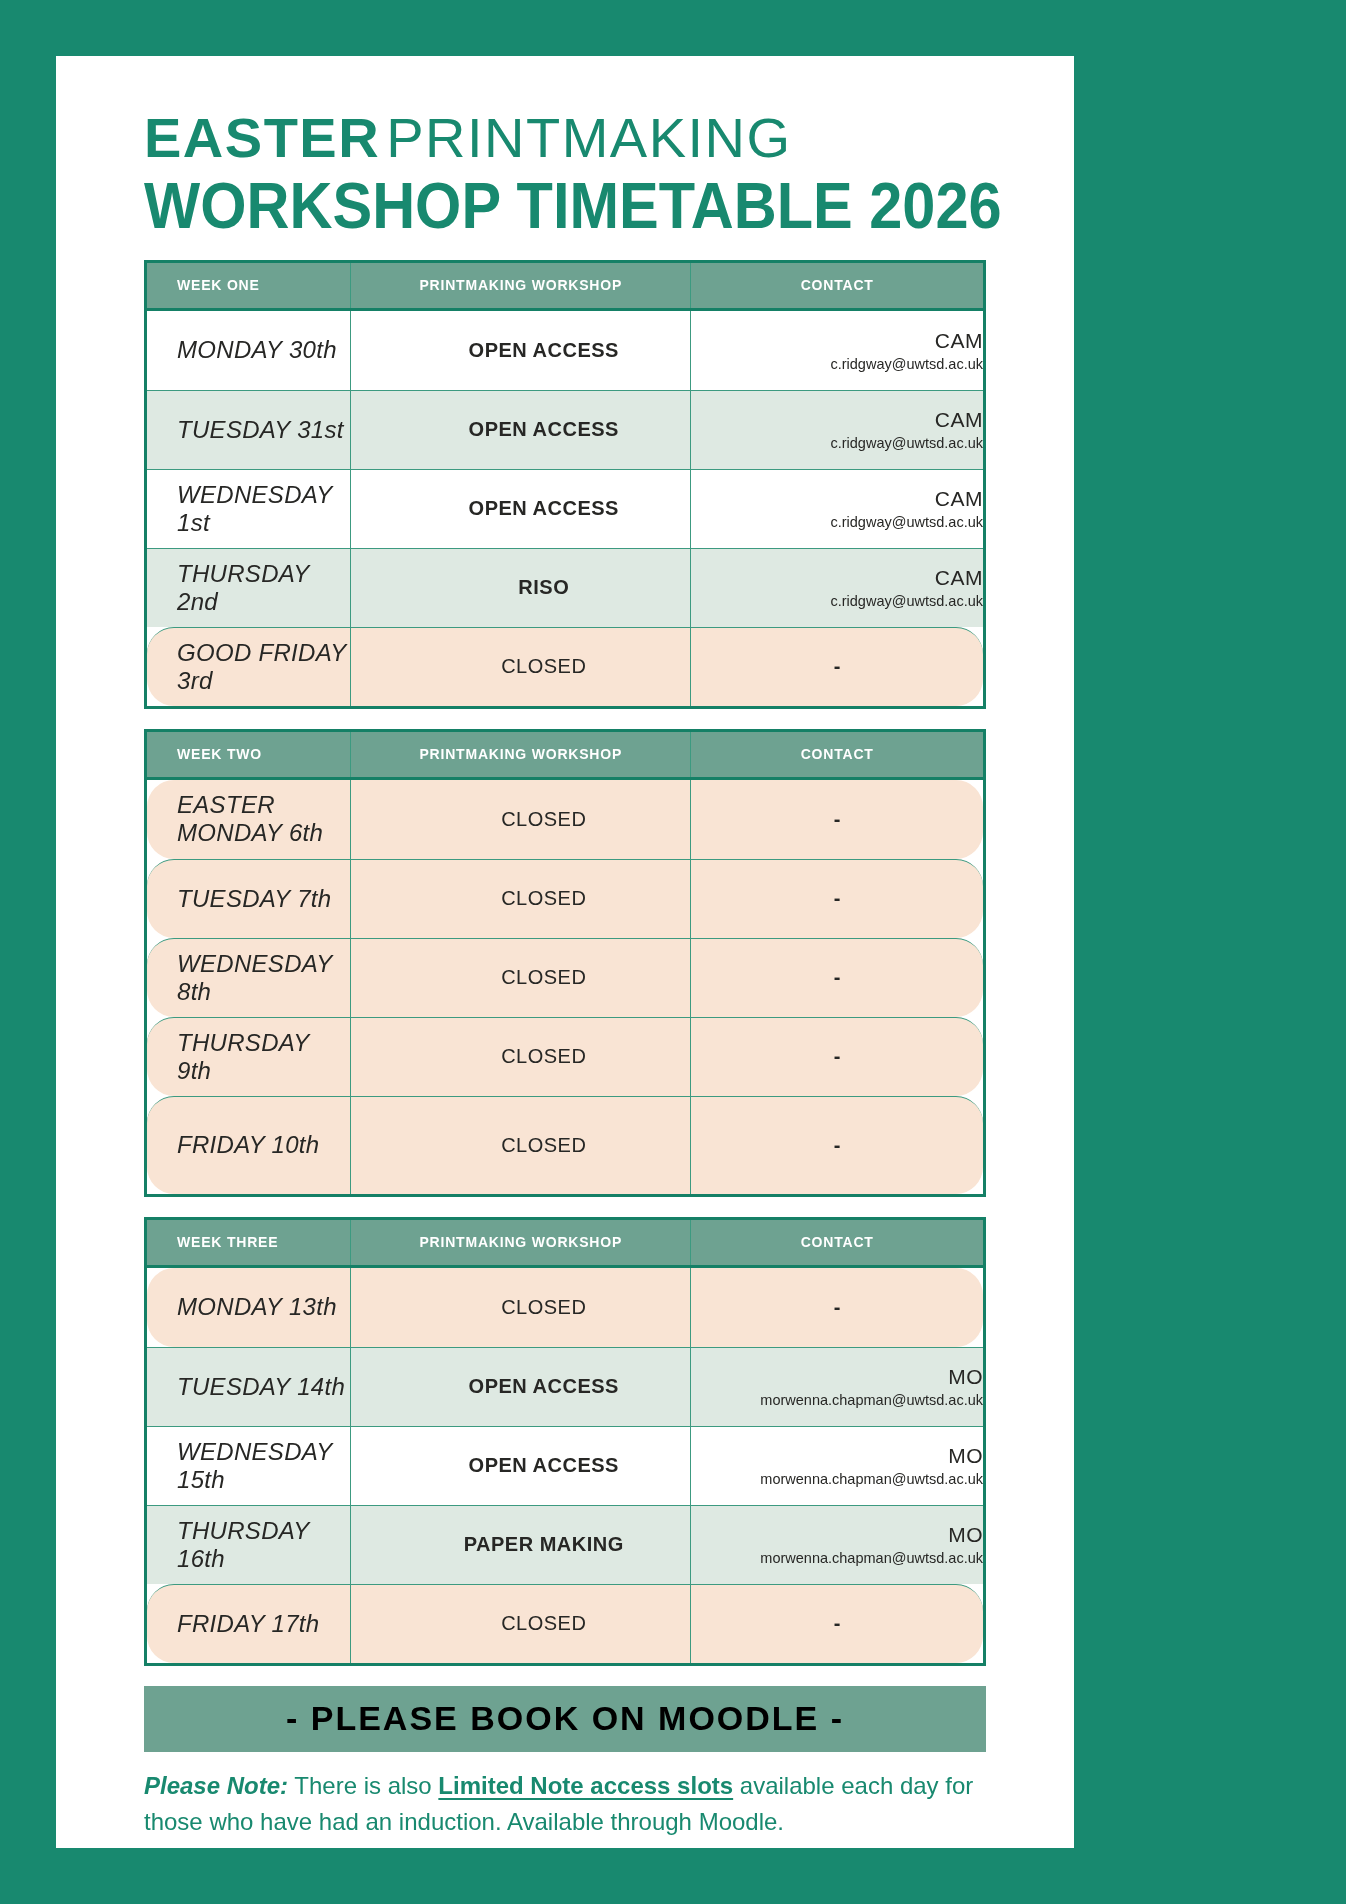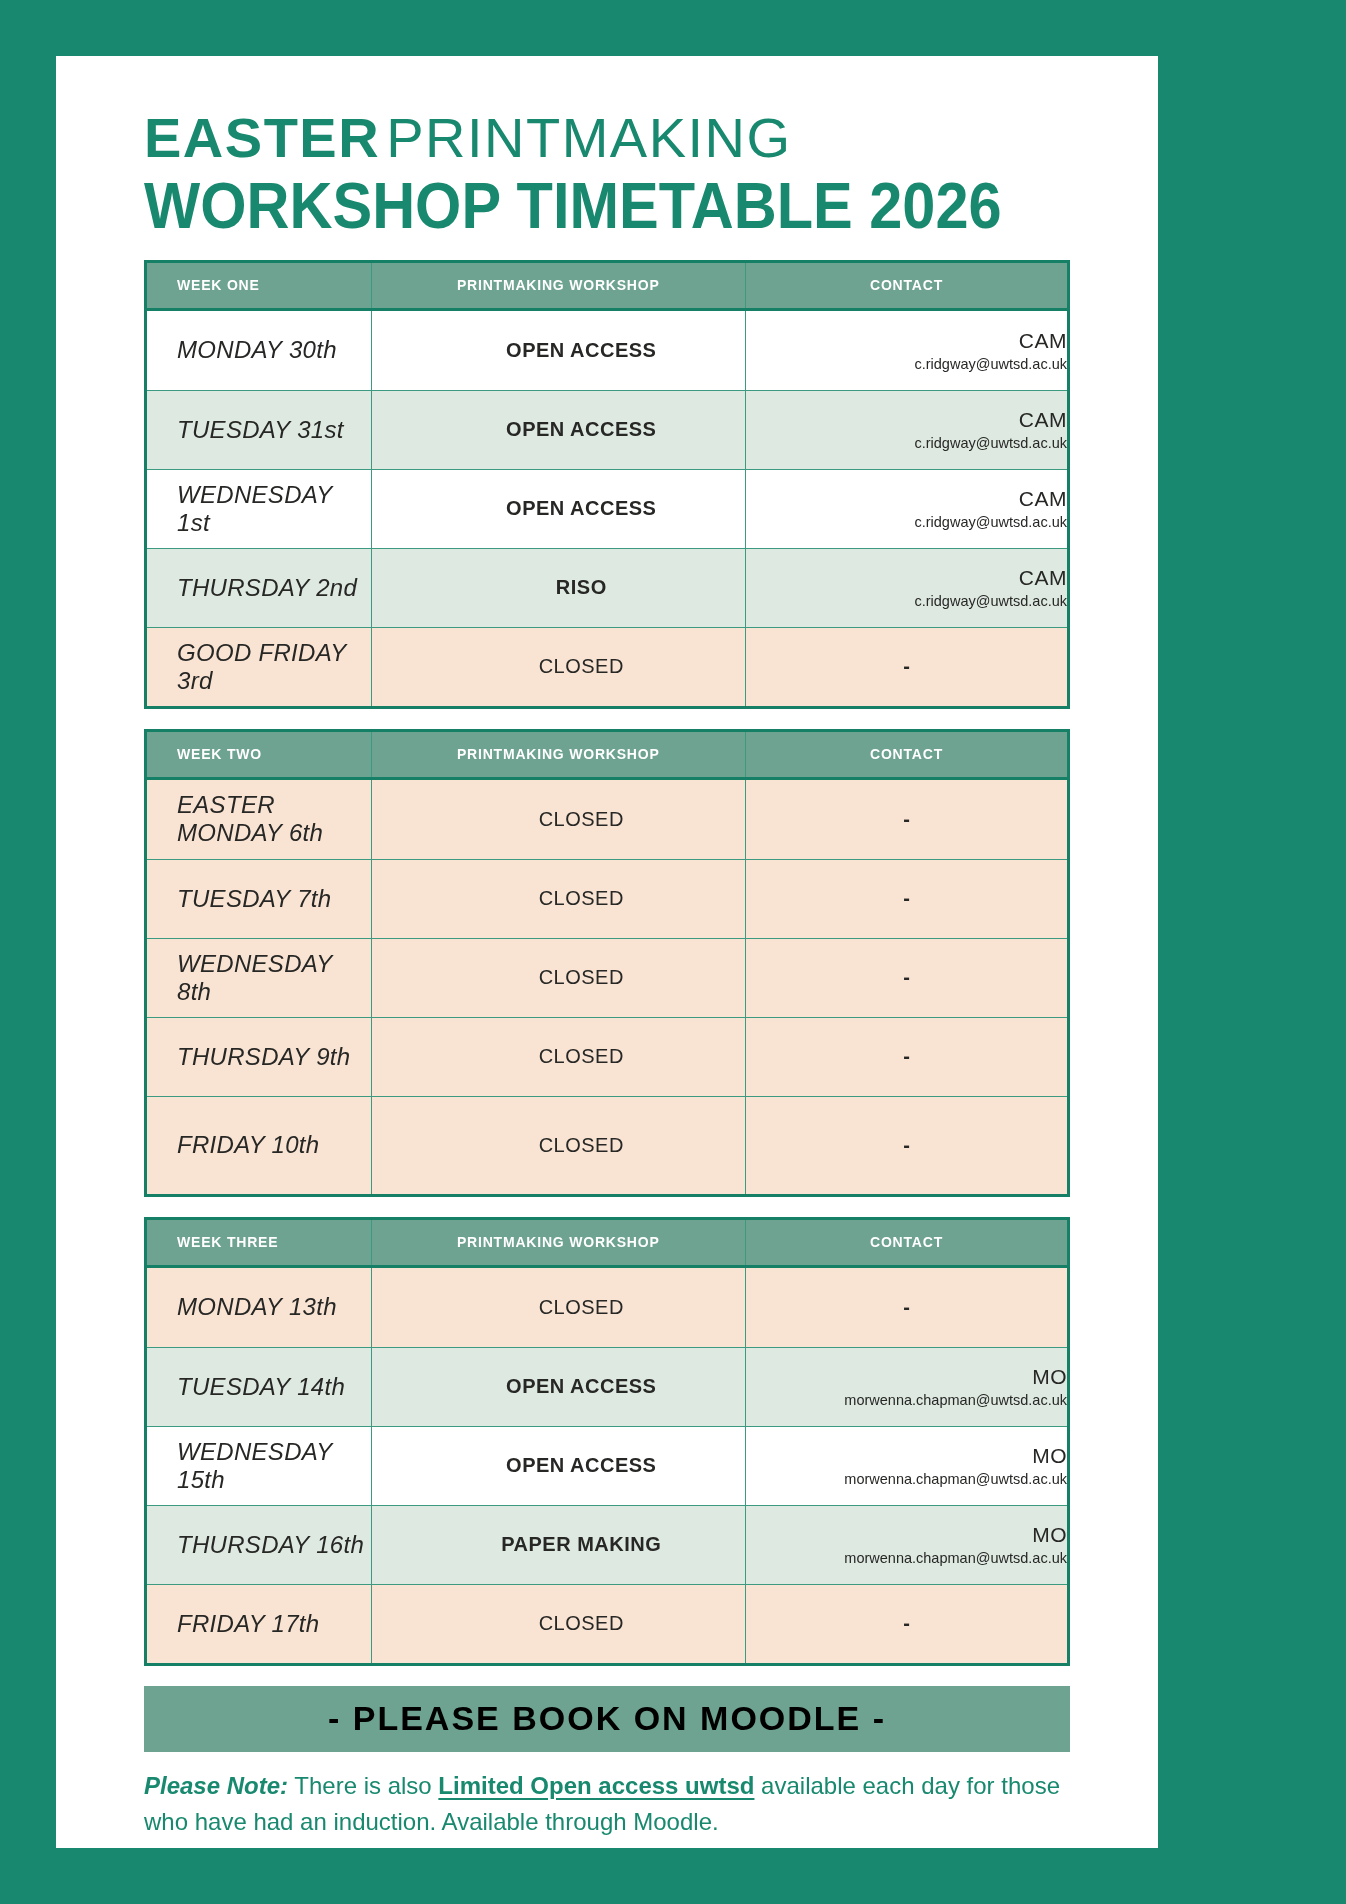--- a/index.html
+++ b/index.html
@@ -13,21 +13,21 @@
     --text-dark:#272725;
   }
   *{box-sizing:border-box;}
   html,body{margin:0;padding:0;}
   body{
     width:1346px;height:1904px;position:relative;
     background:var(--frame);
     font-family:"Liberation Sans", sans-serif;
   }
   .page{
-    position:absolute;left:56px;top:56px;width:1102px;height:1792px;
+    position:absolute;left:56px;top:56px;width:1018px;height:1792px;
     background:#ffffff;padding:0 88px;overflow:hidden;
   }
   
   .title{margin:52px 0 18px 0;color:var(--teal-text);line-height:1.08;}
   .t1{display:block;font-size:56px;letter-spacing:1.5px;}
   .t1 .tb{font-weight:700;}
   .t1 .tl{font-weight:400;margin-left:6px;}
   .t2{display:inline-block;font-size:64px;font-weight:700;letter-spacing:0px;
       transform:scaleX(0.93);transform-origin:left center;white-space:nowrap;margin-top:4px;}
   
@@ -44,21 +44,21 @@
     display:flex;align-items:center;justify-content:center;
     color:#ffffff;font-weight:700;font-size:14px;letter-spacing:0.8px;
   }
   .hcell.h0{justify-content:flex-start;padding-left:30px;}
   .hcell + .hcell{border-left:1.5px solid var(--border-mid);}
   .row.data{min-height:79px;}
   .row.data + .row.data{border-top:1.5px solid var(--border-mid);}
   .table-1 .row.data:last-child{min-height:98px;}
   .bg-white{background:#ffffff;}
   .bg-green{background:var(--row-green);}
-  .bg-peach{background:var(--row-peach);}
+  .bg-peach{background:var(--row-peach);border-radius:27px;}
   .cell{display:flex;align-items:center;color:var(--text-dark);padding-left:46px;}
   .cell + .cell{border-left:1.5px solid var(--border-mid);}
   .cell.day{font-size:24px;padding-left:30px;letter-spacing:0.3px;font-style:italic;}
   .cell.workshop{justify-content:center;text-align:center;font-size:20px;letter-spacing:0.5px;}
   .cell.workshop.bold{font-weight:700;}
   .cell.contact{flex-direction:column;align-items:flex-end;justify-content:center;padding-left:26px;}
   .cell.contact.dash{align-items:center;padding-left:0;}
   .cname{font-size:21px;letter-spacing:0.5px;}
   .cemail{font-size:14.5px;margin-top:3px;}
   .cdash{font-size:20px;font-weight:700;}
@@ -216,15 +216,15 @@
           <div class="cell workshop">CLOSED</div>
           <div class="cell contact dash">
             <div class="cdash">-</div>
           </div>
         </div>
       </div>
     </div>
 
   <div class="banner">- PLEASE BOOK ON MOODLE -</div>
 
-  <p class="note"><b><i>Please Note:</i></b><span> There is also </span><b><u>Limited Open access uwtsd</u></b><span> available each day for those who have had an induction. Available through Moodle.</span></p>
+  <p class="note"><b><i>Please Note:</i></b><span> There is also </span><b><u>Limited Note access slots</u></b><span> available each day for those who have had an induction. Available through Moodle.</span></p>
 
 </div>
 
 </body></html>

